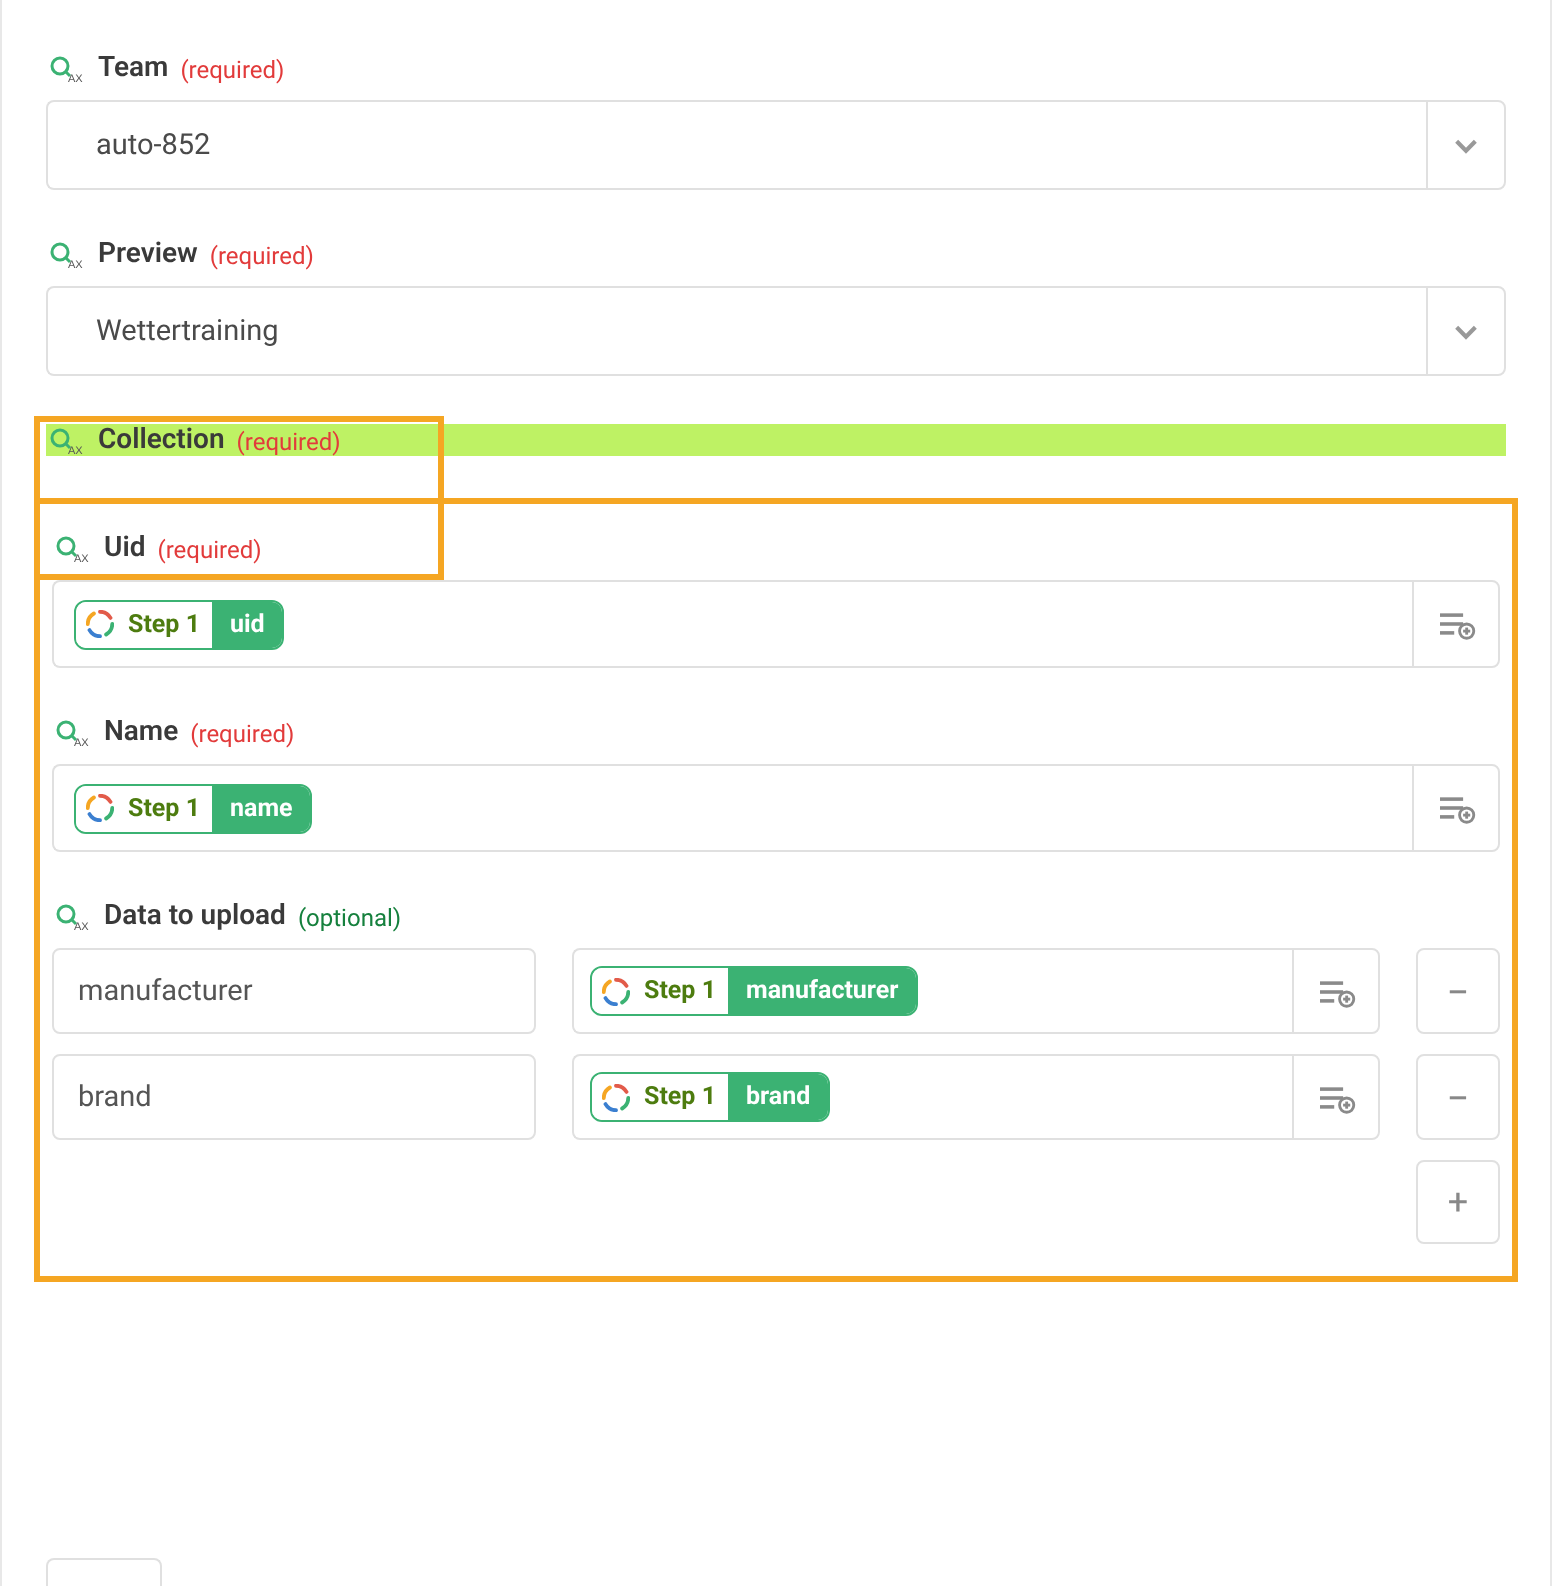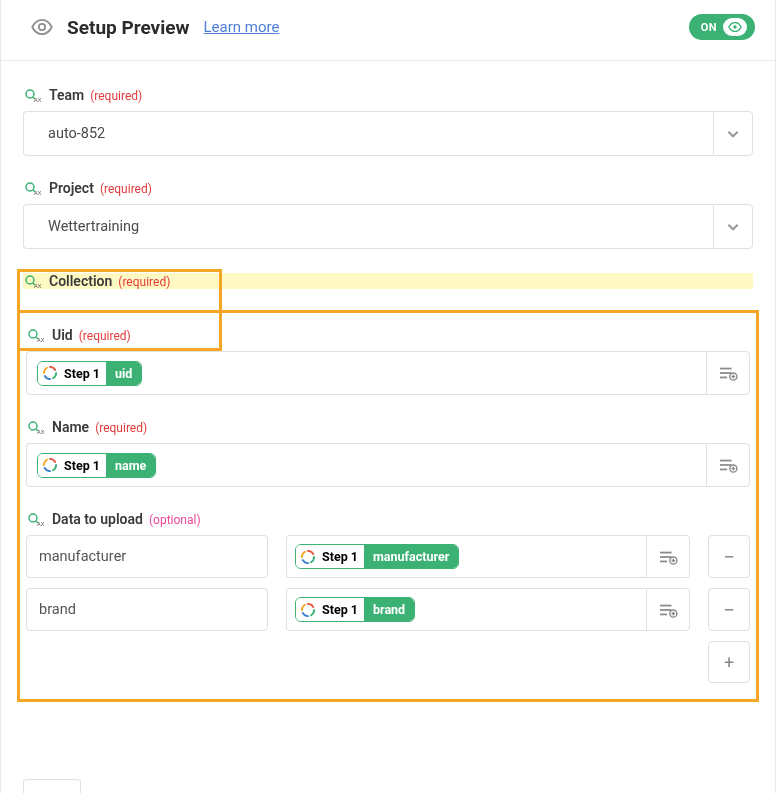--- a/index.html
+++ b/index.html
@@ -47,21 +47,21 @@
     justify-content: center;
     color: #3bb273;
   }
   .content { padding: 26px 22px 20px 22px; }
   .field { margin-bottom: 24px; }
   .field-label { display: flex; align-items: flex-end; gap: 6px; margin-bottom: 8px; padding-left: 2px; }
   .qax { display: inline-flex; align-items: flex-end; }
   .qax svg { display: block; }
   .label-text { font-size: 14px; font-weight: 600; color: #3a3a3a; }
   .req { font-size: 12px; color: #e23b3b; }
-  .opt { font-size: 12px; color: #ec4899; }
+  .opt { font-size: 12px; color: #15803d; }
   .select-row { display: flex; align-items: stretch; }
   .select-box {
     flex: 1;
     border: 1px solid #e0e0e0;
     border-right: none;
     border-radius: 4px 0 0 4px;
     padding: 13px 24px;
     font-size: 14.5px;
     color: #4a4a4a;
     background: #fff;
@@ -72,21 +72,21 @@
     border-radius: 0 4px 4px 0;
     background: #fff;
     display: flex;
     align-items: center;
     justify-content: center;
     color: #888;
     cursor: pointer;
   }
   .hl-collection {
     position: relative;
-    background: #fef9c3;
+    background: #bef264;
   }
   .hl-collection-border {
     position: absolute;
     left: -6px; top: -4px;
     width: 205px; height: 82px;
     border: 3px solid #f5a623;
     pointer-events: none;
   }
   .hl-main {
     position: relative;
@@ -129,21 +129,21 @@
     font-size: 12.5px;
     font-weight: 700;
     border: 1px solid #3bb273;
     background: #fff;
   }
   .chip .spinner {
     display: flex; align-items: center; padding: 3px 5px 3px 5px; background: #fff;
   }
   .chip .step {
     background: #fff;
-    color: #000000;
+    color: #4d7c0f;
     padding: 4px 6px 4px 2px;
     display: flex; align-items: center;
   }
   .chip .attr {
     background: #3bb273;
     color: #fff;
     padding: 4px 9px;
     display: flex; align-items: center;
   }
   .spinner svg { display: block; }
@@ -205,40 +205,20 @@
     border: 1px solid #e0e0e0;
     border-bottom: none;
     border-radius: 4px 4px 0 0;
     background: #fff;
   }
 </style>
 </head>
 <body>
 
 <div class="wrapper">
-  <div class="header">
-    <span class="eye-icon">
-      <svg width="22" height="16" viewBox="0 0 24 18">
-          <path fill="none" stroke="#8e8e8e" stroke-width="2" d="M1 9c3-6 8-8 11-8s8 2 11 8c-3 6-8 8-11 8S4 15 1 9z"></path>
-          <circle cx="12" cy="9" r="3.5" fill="none" stroke="#8e8e8e" stroke-width="2"></circle>
-        </svg>
-    </span>
-    <span class="title">Setup Preview</span>
-    <a class="learn-link">Learn more</a>
-    <span class="spacer"></span>
-    <div class="toggle">
-      <span>ON</span>
-      <span class="knob">
-        <svg width="14" height="10" viewBox="0 0 24 18">
-            <path fill="none" stroke="#3bb273" stroke-width="2.5" d="M1 9c3-6 8-8 11-8s8 2 11 8c-3 6-8 8-11 8S4 15 1 9z"></path>
-            <circle cx="12" cy="9" r="3.2" fill="#3bb273"></circle>
-          </svg>
-      </span>
-    </div>
-  </div>
 
   <div class="content">
 
     <div class="field">
       <div class="field-label">
         <span class="qax">
           <svg width="18" height="14" viewBox="0 0 18 14">
               <circle cx="5" cy="5" r="4" fill="none" stroke="#3bb273" stroke-width="1.5"></circle>
               <line x1="8" y1="8" x2="10" y2="10" stroke="#3bb273" stroke-width="1.5"></line>
               <text x="9" y="13" font-size="5.5" fill="#555" font-family="Arial">AX</text>
@@ -259,21 +239,21 @@
 
     <div class="field">
       <div class="field-label">
         <span class="qax">
           <svg width="18" height="14" viewBox="0 0 18 14">
               <circle cx="5" cy="5" r="4" fill="none" stroke="#3bb273" stroke-width="1.5"></circle>
               <line x1="8" y1="8" x2="10" y2="10" stroke="#3bb273" stroke-width="1.5"></line>
               <text x="9" y="13" font-size="5.5" fill="#555" font-family="Arial">AX</text>
             </svg>
         </span>
-        <span class="label-text">Project</span>
+        <span class="label-text">Preview</span>
         <span class="req">(required)</span>
       </div>
       <div class="select-row">
         <div class="select-box">Wettertraining</div>
         <div class="select-btn">
           <svg width="14" height="14" viewBox="0 0 12 12">
               <path d="M2 4l4 4 4-4" fill="none" stroke="#999" stroke-width="1.8"></path>
             </svg>
         </div>
       </div>

